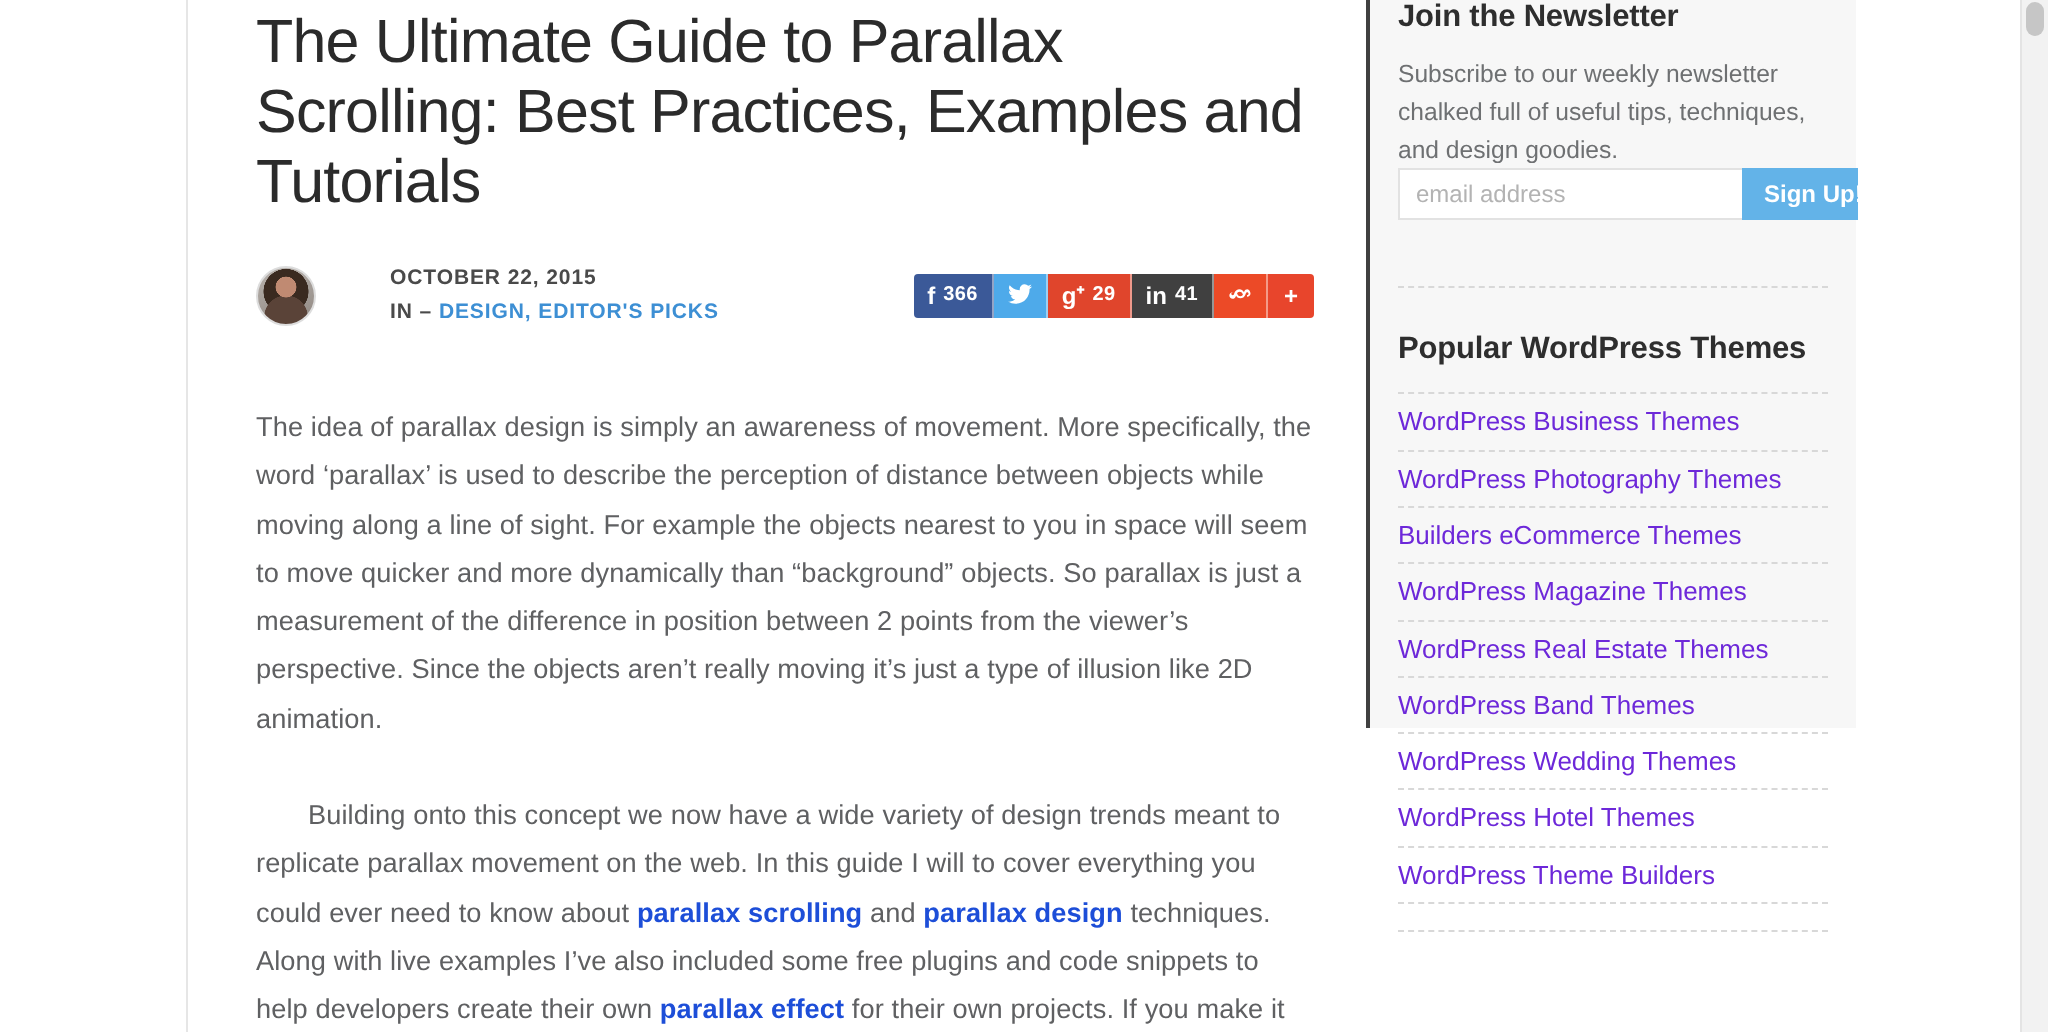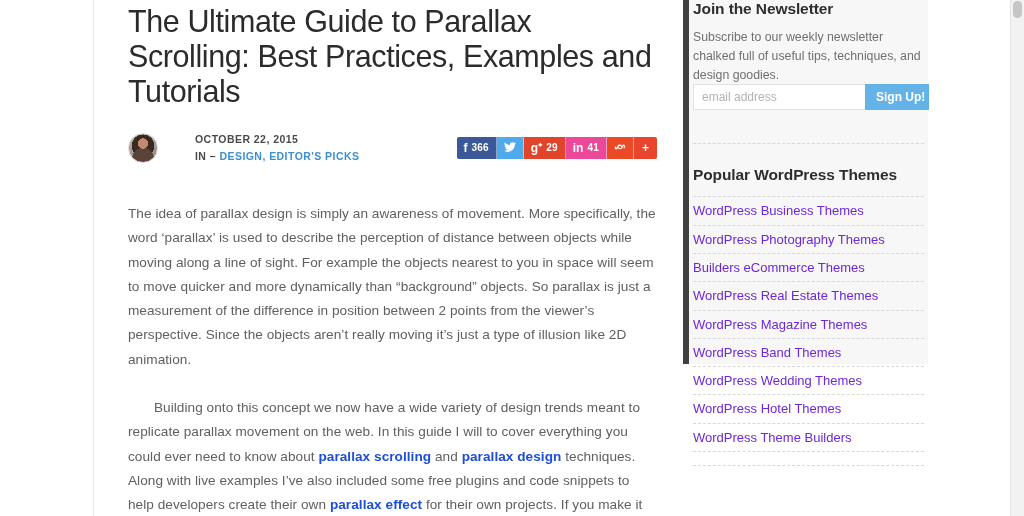--- a/index.html
+++ b/index.html
@@ -122,21 +122,21 @@
   .sbtn:last-child { border-right: 0; }
   .sbtn .glyph {
     font-size: 12px;
     font-weight: 700;
     line-height: 1;
   }
   .sbtn .cnt { font-size: 10px; letter-spacing: 0.2px; }
   .s-fb  { background: #3b5998; }
   .s-tw  { background: #4eaaea; padding: 0 7px; }
   .s-gp  { background: #e0452c; }
-  .s-li  { background: #ec4899; }
+  .s-li  { background: #404040; }
   .s-su  { background: #ec4б27; }
   .s-su  { background: #ec4a27; }
   .s-plus{ background: #e8452c; padding: 0 8px; }
 
   
   .para {
     margin: 0;
     font-size: 13.6px;
     line-height: 24.3px;
     color: #5f6062;
@@ -146,22 +146,22 @@
   #para-2 { margin-top: 24px; text-indent: 26px; }
   .para b { color: #1d4ed8; font-weight: 700; }
 
   
   .sidebar {
     position: absolute;
     left: 683px; top: 0;
     width: 245px;
     height: 364px;
     background: #f7f7f7;
-    border-left: 6px solid #404040;
-    padding: 0 4px;
+    border-left: 2px solid #404040;
+    padding: 0 14px;
   }
   .sb-title {
     margin: 0;
     padding-top: 0px;
     font-size: 15.5px;
     font-weight: 700;
     color: #2e2e2e;
     letter-spacing: -0.1px;
   }
   .sb-desc {
@@ -348,24 +348,24 @@
       <li class="theme-item">
         <a class="theme-link" href="#">WordPress Business Themes</a>
         </li>
       <li class="theme-item">
         <a class="theme-link" href="#">WordPress Photography Themes</a>
         </li>
       <li class="theme-item">
         <a class="theme-link" href="#">Builders eCommerce Themes</a>
         </li>
       <li class="theme-item">
+        <a class="theme-link" href="#">WordPress Magazine Themes</a>
+        </li>
+      <li class="theme-item">
         <a class="theme-link" href="#">WordPress Real Estate Themes</a>
-        </li>
-      <li class="theme-item">
-        <a class="theme-link" href="#">WordPress Magazine Themes</a>
         </li>
       <li class="theme-item">
         <a class="theme-link" href="#">WordPress Band Themes</a>
         </li>
       <li class="theme-item">
         <a class="theme-link" href="#">WordPress Wedding Themes</a>
         </li>
       <li class="theme-item">
         <a class="theme-link" href="#">WordPress Hotel Themes</a>
         </li>

